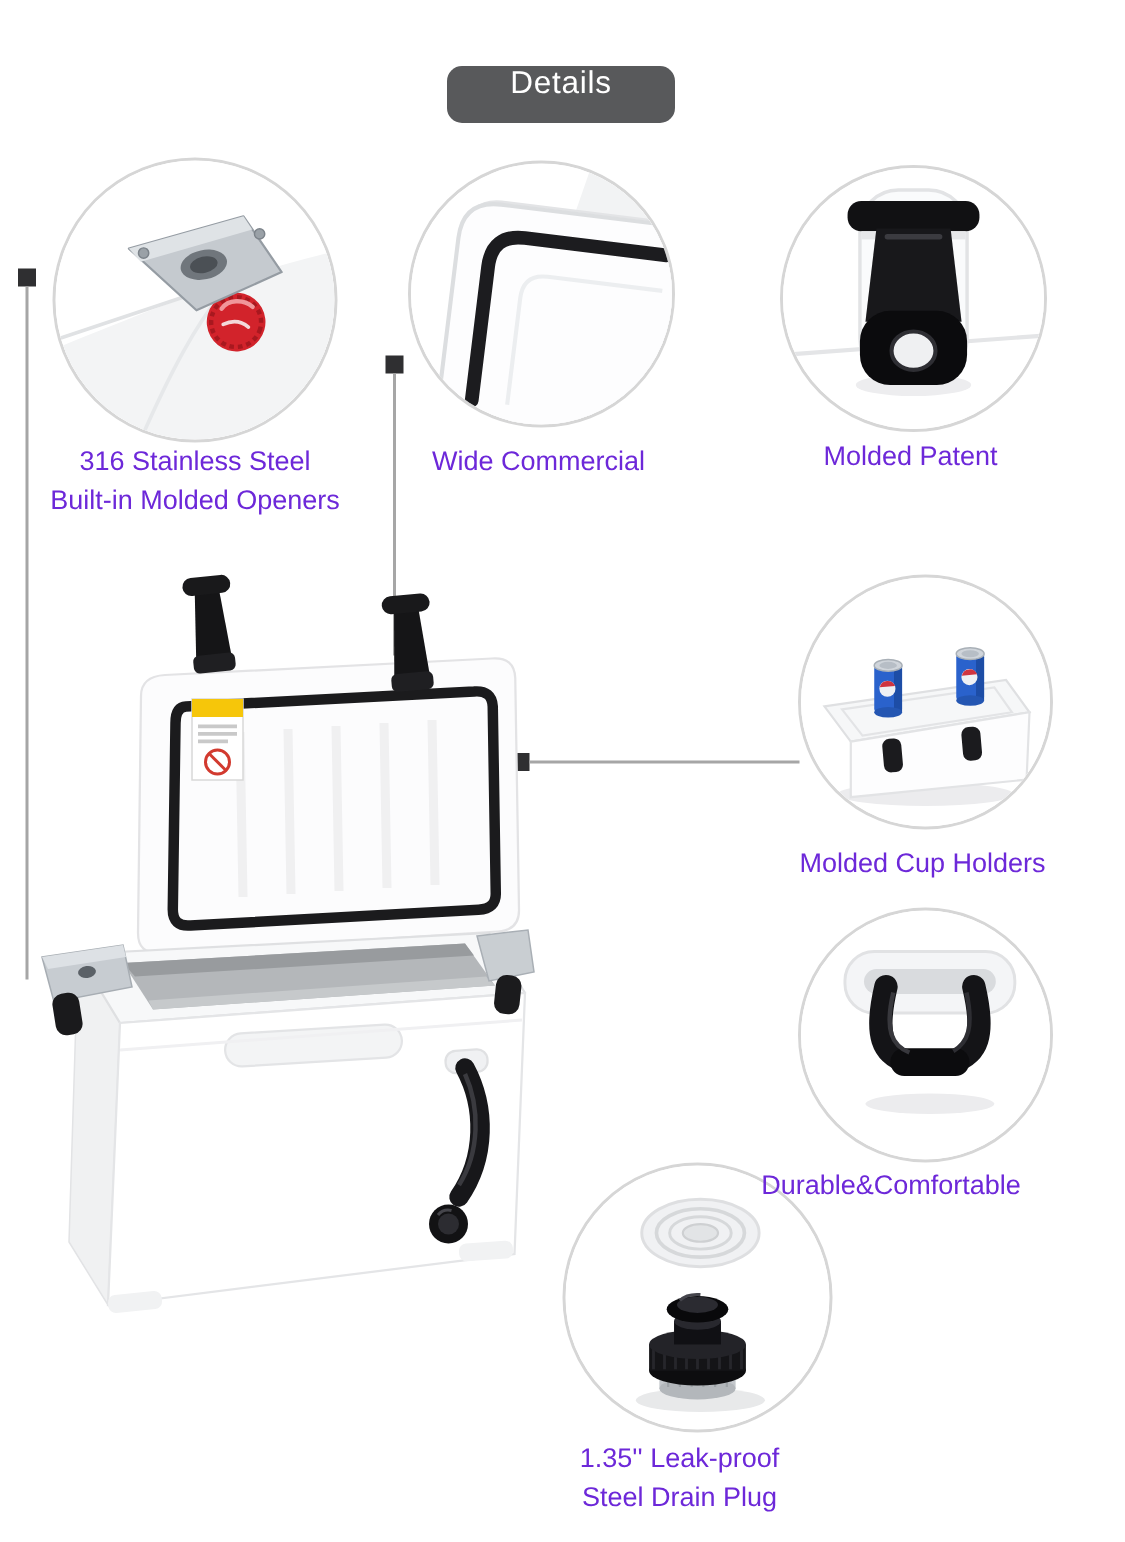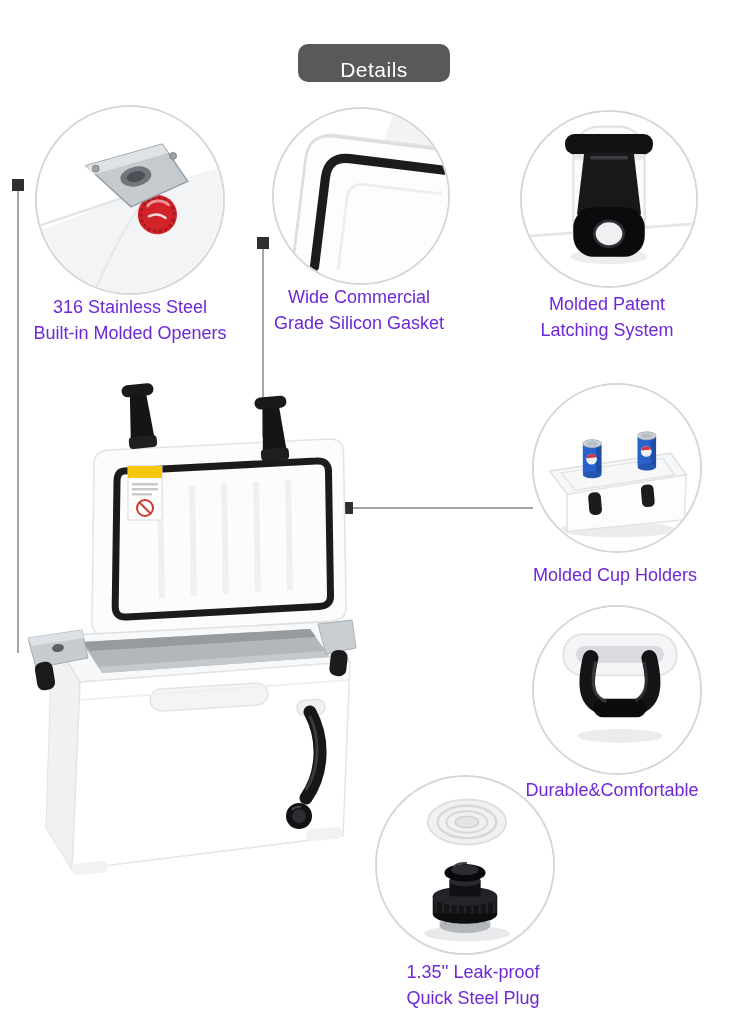--- a/index.html
+++ b/index.html
@@ -1,40 +1,40 @@
 <!DOCTYPE html>
 <html><head>
 <meta charset="utf-8">
 <style>
   html,body{margin:0;padding:0;background:#fff;}
   .page{position:relative;width:750px;height:1028px;background:#fff;overflow:hidden;
         font-family:"Liberation Sans",sans-serif;}
   .abs{position:absolute;}
   
   .pill{left:298px;top:44px;width:152px;height:38px;background:#58595B;border-radius:10px;
-        display:flex;align-items:flex-end;justify-content:center;color:#fff;font-size:21px;
+        display:flex;align-items:flex-start;justify-content:center;color:#fff;font-size:21px;
         letter-spacing:.5px;}
   
   .circle{border:2px solid #d6d6d6;border-radius:50%;overflow:hidden;background:#fff;
           box-sizing:border-box;}
   .circle svg{display:block;width:100%;height:100%;}
   .c1{left:35px;top:105px;width:190px;height:190px;}
   .c2{left:272px;top:107px;width:178px;height:178px;}
   .c3{left:520px;top:110px;width:178px;height:178px;}
   .c4{left:532px;top:383px;width:170px;height:170px;}
   .c5{left:532px;top:605px;width:170px;height:170px;}
   .c6{left:375px;top:775px;width:180px;height:180px;}
   
   .cap{color:#6d28d9;font-size:18px;line-height:1.42;text-align:center;}
   .cap1{left:8px;top:295px;width:244px;}
-  .cap2{left:244px;top:285px;width:230px;}
+  .cap2{left:244px;top:295px;width:230px;}
   .cap3{left:492px;top:292px;width:230px;}
   .cap4{left:472px;top:548px;width:286px;margin-top:15px;}
-  .cap5{left:482px;top:778px;width:260px;}
-  .cap6{left:348px;top:960px;width:250px;}
+  .cap5{left:464px;top:778px;width:260px;}
+  .cap6{left:328px;top:960px;width:250px;}
   
   .marker{width:12px;height:12px;background:#2f2f31;}
   .lineV{width:2px;background:#a6a6a6;}
   .lineH{height:2px;background:#a6a6a6;}
   .m1{left:12px;top:179px;}   .l1{left:17px;top:191px;height:462px;}
   .m2{left:257px;top:237px;}  .l2{left:262px;top:249px;height:188px;}
   .m4{left:341px;top:502px;}  .l4{left:353px;top:507px;width:180px;}
   
   .product{left:0;top:370px;width:360px;height:560px;}
   .product svg{display:block;width:100%;height:100%;}
@@ -255,31 +255,29 @@
       <rect x="306" y="458" width="36" height="12" rx="5" fill="#f1f2f3" transform="rotate(-4 324 464)"></rect>
     </svg>
   </div>
 
   <div class="abs cap cap1">
     <div>316 Stainless Steel</div>
     <div>Built-in Molded Openers</div>
   </div>
   <div class="abs cap cap2">
     <div>Wide Commercial</div>
-    <div>Grade Silicon Gasket</div>
   </div>
   <div class="abs cap cap3">
     <div>Molded Patent</div>
-    <div>Latching System</div>
   </div>
   <div class="abs cap cap4">
     <div>Molded Cup Holders</div>
     <div></div>
   </div>
   <div class="abs cap cap5">
     <div>Durable&amp;Comfortable</div>
   </div>
   <div class="abs cap cap6">
     <div>1.35'' Leak-proof</div>
-    <div>Quick Steel Plug</div>
+    <div>Steel Drain Plug</div>
   </div>
 
 </div>
 
 </body></html>

